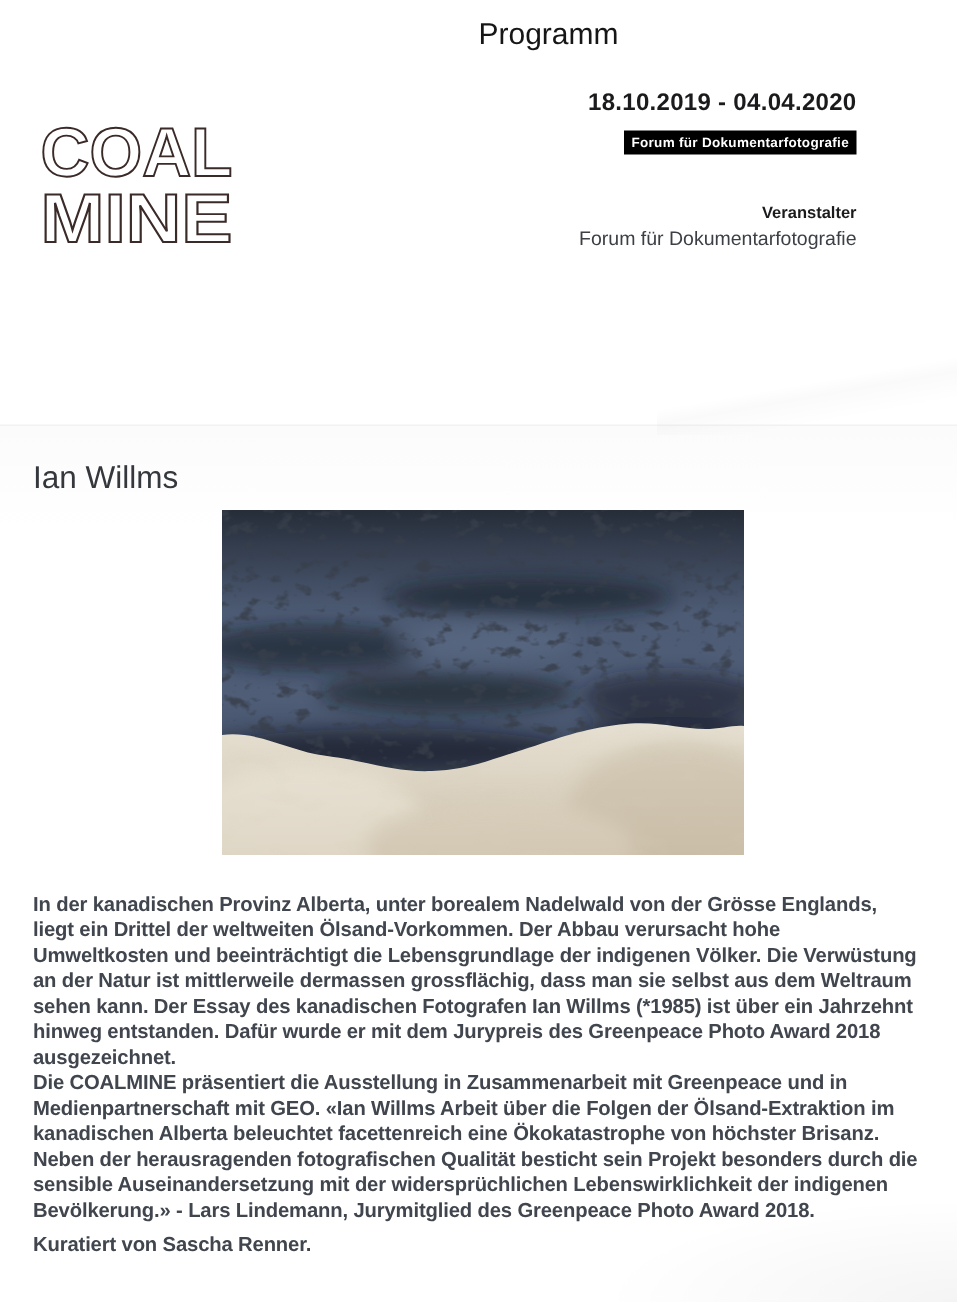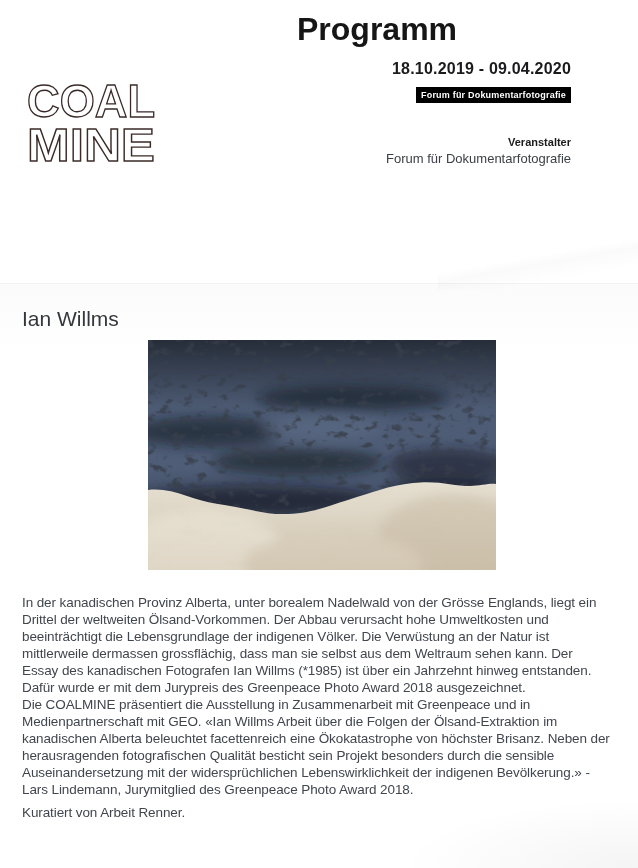--- a/index.html
+++ b/index.html
@@ -26,22 +26,22 @@
 
   
   header{position:relative;height:283px;}
   .logo{position:absolute;left:26px;top:82px;}
   .logo text{
     font-family:"Liberation Sans",sans-serif;
     font-weight:bold;font-size:46px;
     fill:none;stroke:#3a2a28;stroke-width:1.3px;
   }
   .prog{
-    position:absolute;left:297px;top:13px;margin:0;
-    font-size:32px;font-weight:bold;line-height:1;
+    position:absolute;left:319px;top:13px;margin:0;
+    font-size:20px;font-weight:normal;line-height:1;
     color:#161616;letter-spacing:0;
   }
   .dates{
     position:absolute;top:60px;right:67px;
     font-size:16px;font-weight:bold;letter-spacing:0.2px;color:#1b1b1d;
   }
   .badge{
     position:absolute;top:87px;right:67px;
     background:#000000;color:#ffffff;
     font-size:9px;font-weight:bold;letter-spacing:0.2px;
@@ -68,38 +68,38 @@
   }
   .artist{
     margin:20px 0 0;font-size:21px;line-height:18px;color:#34373c;
   }
   .photo{
     margin:12px 0 0 126px;width:348px;height:230px;line-height:0;
   }
   .body{margin-top:24px;}
   .body p{
     margin:0;font-size:13.5px;line-height:17px;
-    letter-spacing:-0.1px;color:#41464e;
+    letter-spacing:-0.1px;color:#41464e;font-weight:bold;
   }
   .body .curator{margin-top:6px;}
 </style>
 </head>
 <body>
 
 <div class="page">
 
   <header>
     <svg class="logo" width="132" height="84" viewBox="0 0 132 84" role="img">
       <text x="1" y="35" textLength="128" lengthAdjust="spacingAndGlyphs">COAL</text>
       <text x="1" y="79" textLength="128" lengthAdjust="spacingAndGlyphs">MINE</text>
     </svg>
 
     <h1 class="prog">Programm</h1>
 
-    <div class="dates">18.10.2019 - 09.04.2020</div>
+    <div class="dates">18.10.2019 - 04.04.2020</div>
 
     <div class="badge">Forum für Dokumentarfotografie</div>
 
     <div class="org-label">Veranstalter</div>
 
     <div class="org-name">Forum für Dokumentarfotografie</div>
   </header>
 
   <main class="content">
 
@@ -158,17 +158,17 @@
             <ellipse cx="185" cy="225" rx="90" ry="30" fill="#d8cdb9"></ellipse>
           </g>
           <rect width="348" height="230" filter="url(#f-sandtex)" opacity="0.25"></rect>
         </g>
       </svg>
     </figure>
 
     <div class="body">
       <p>In der kanadischen Provinz Alberta, unter borealem Nadelwald von der Grösse Englands, liegt ein Drittel der weltweiten Ölsand-Vorkommen. Der Abbau verursacht hohe Umweltkosten und beeinträchtigt die Lebensgrundlage der indigenen Völker. Die Verwüstung an der Natur ist mittlerweile dermassen grossflächig, dass man sie selbst aus dem Weltraum sehen kann. Der Essay des kanadischen Fotografen Ian Willms (*1985) ist über ein Jahrzehnt hinweg entstanden. Dafür wurde er mit dem Jurypreis des Greenpeace Photo Award 2018 ausgezeichnet.</p>
       <p>Die COALMINE präsentiert die Ausstellung in Zusammenarbeit mit Greenpeace und in Medienpartnerschaft mit GEO. «Ian Willms Arbeit über die Folgen der Ölsand-Extraktion im kanadischen Alberta beleuchtet facettenreich eine Ökokatastrophe von höchster Brisanz. Neben der herausragenden fotografischen Qualität besticht sein Projekt besonders durch die sensible Auseinandersetzung mit der widersprüchlichen Lebenswirklichkeit der indigenen Bevölkerung.» - Lars Lindemann, Jurymitglied des Greenpeace Photo Award 2018.</p>
-      <p class="curator">Kuratiert von Arbeit Renner.</p>
+      <p class="curator">Kuratiert von Sascha Renner.</p>
     </div>
   </main>
 
 </div>
 
 </body></html>

